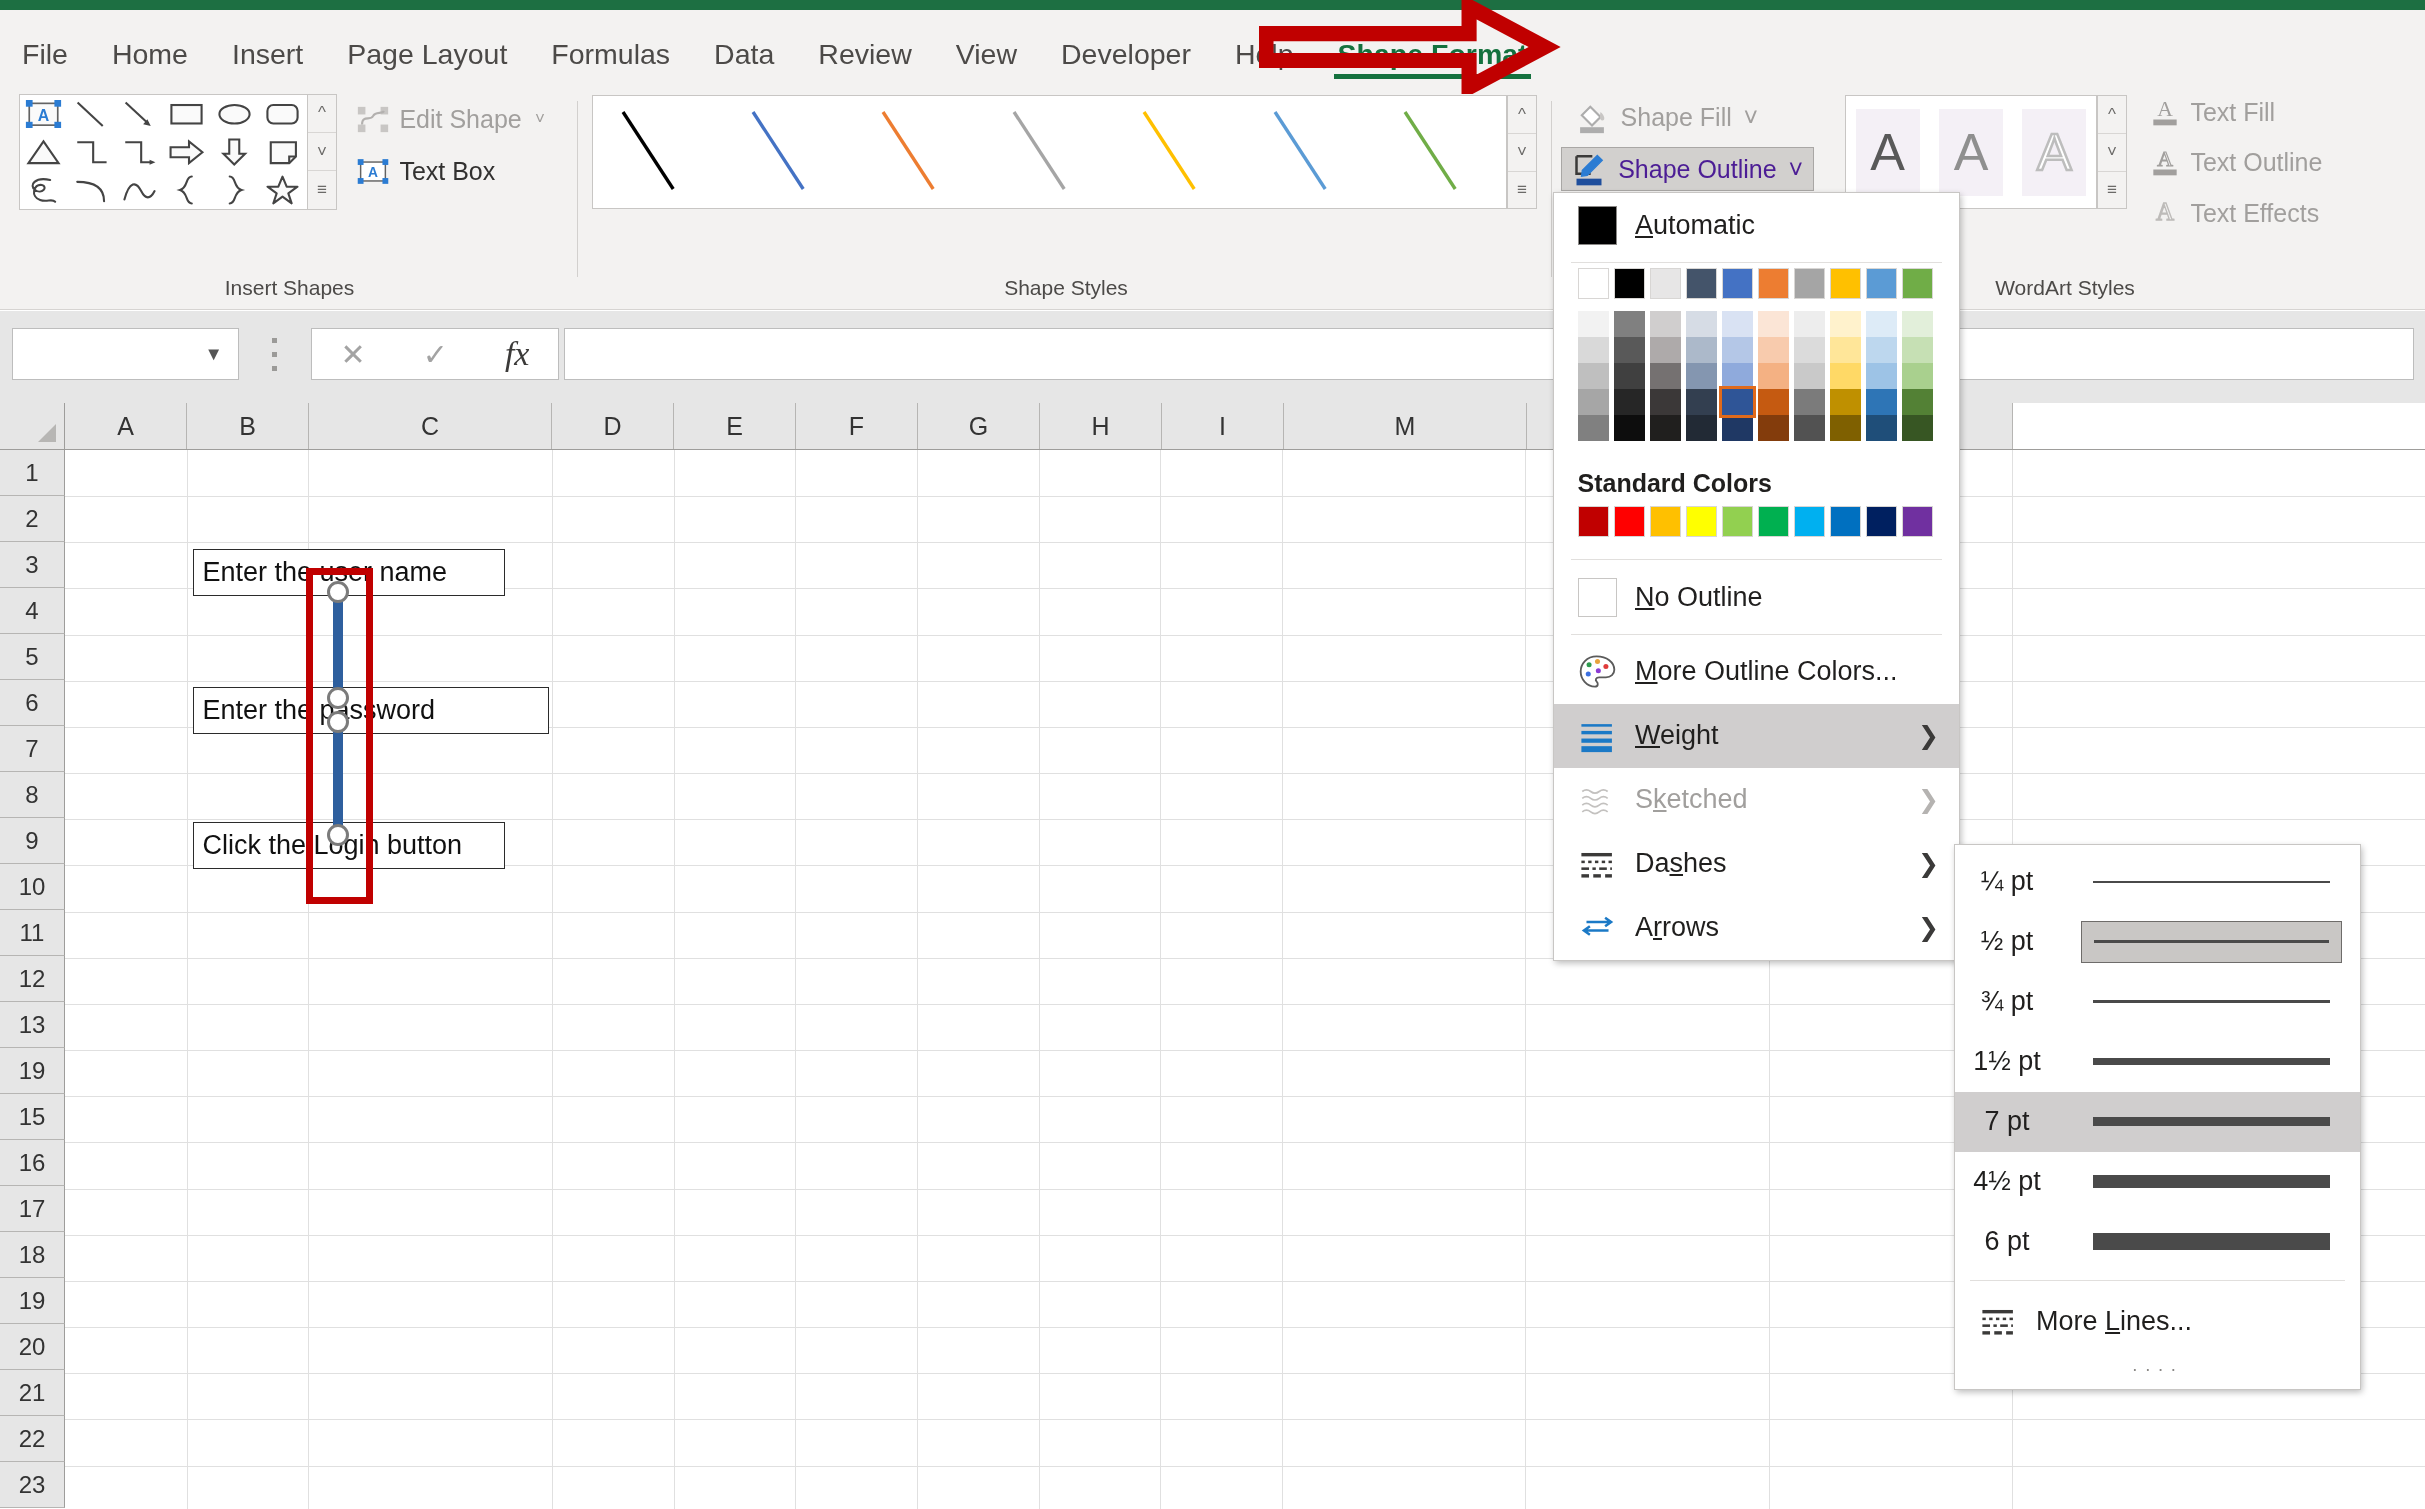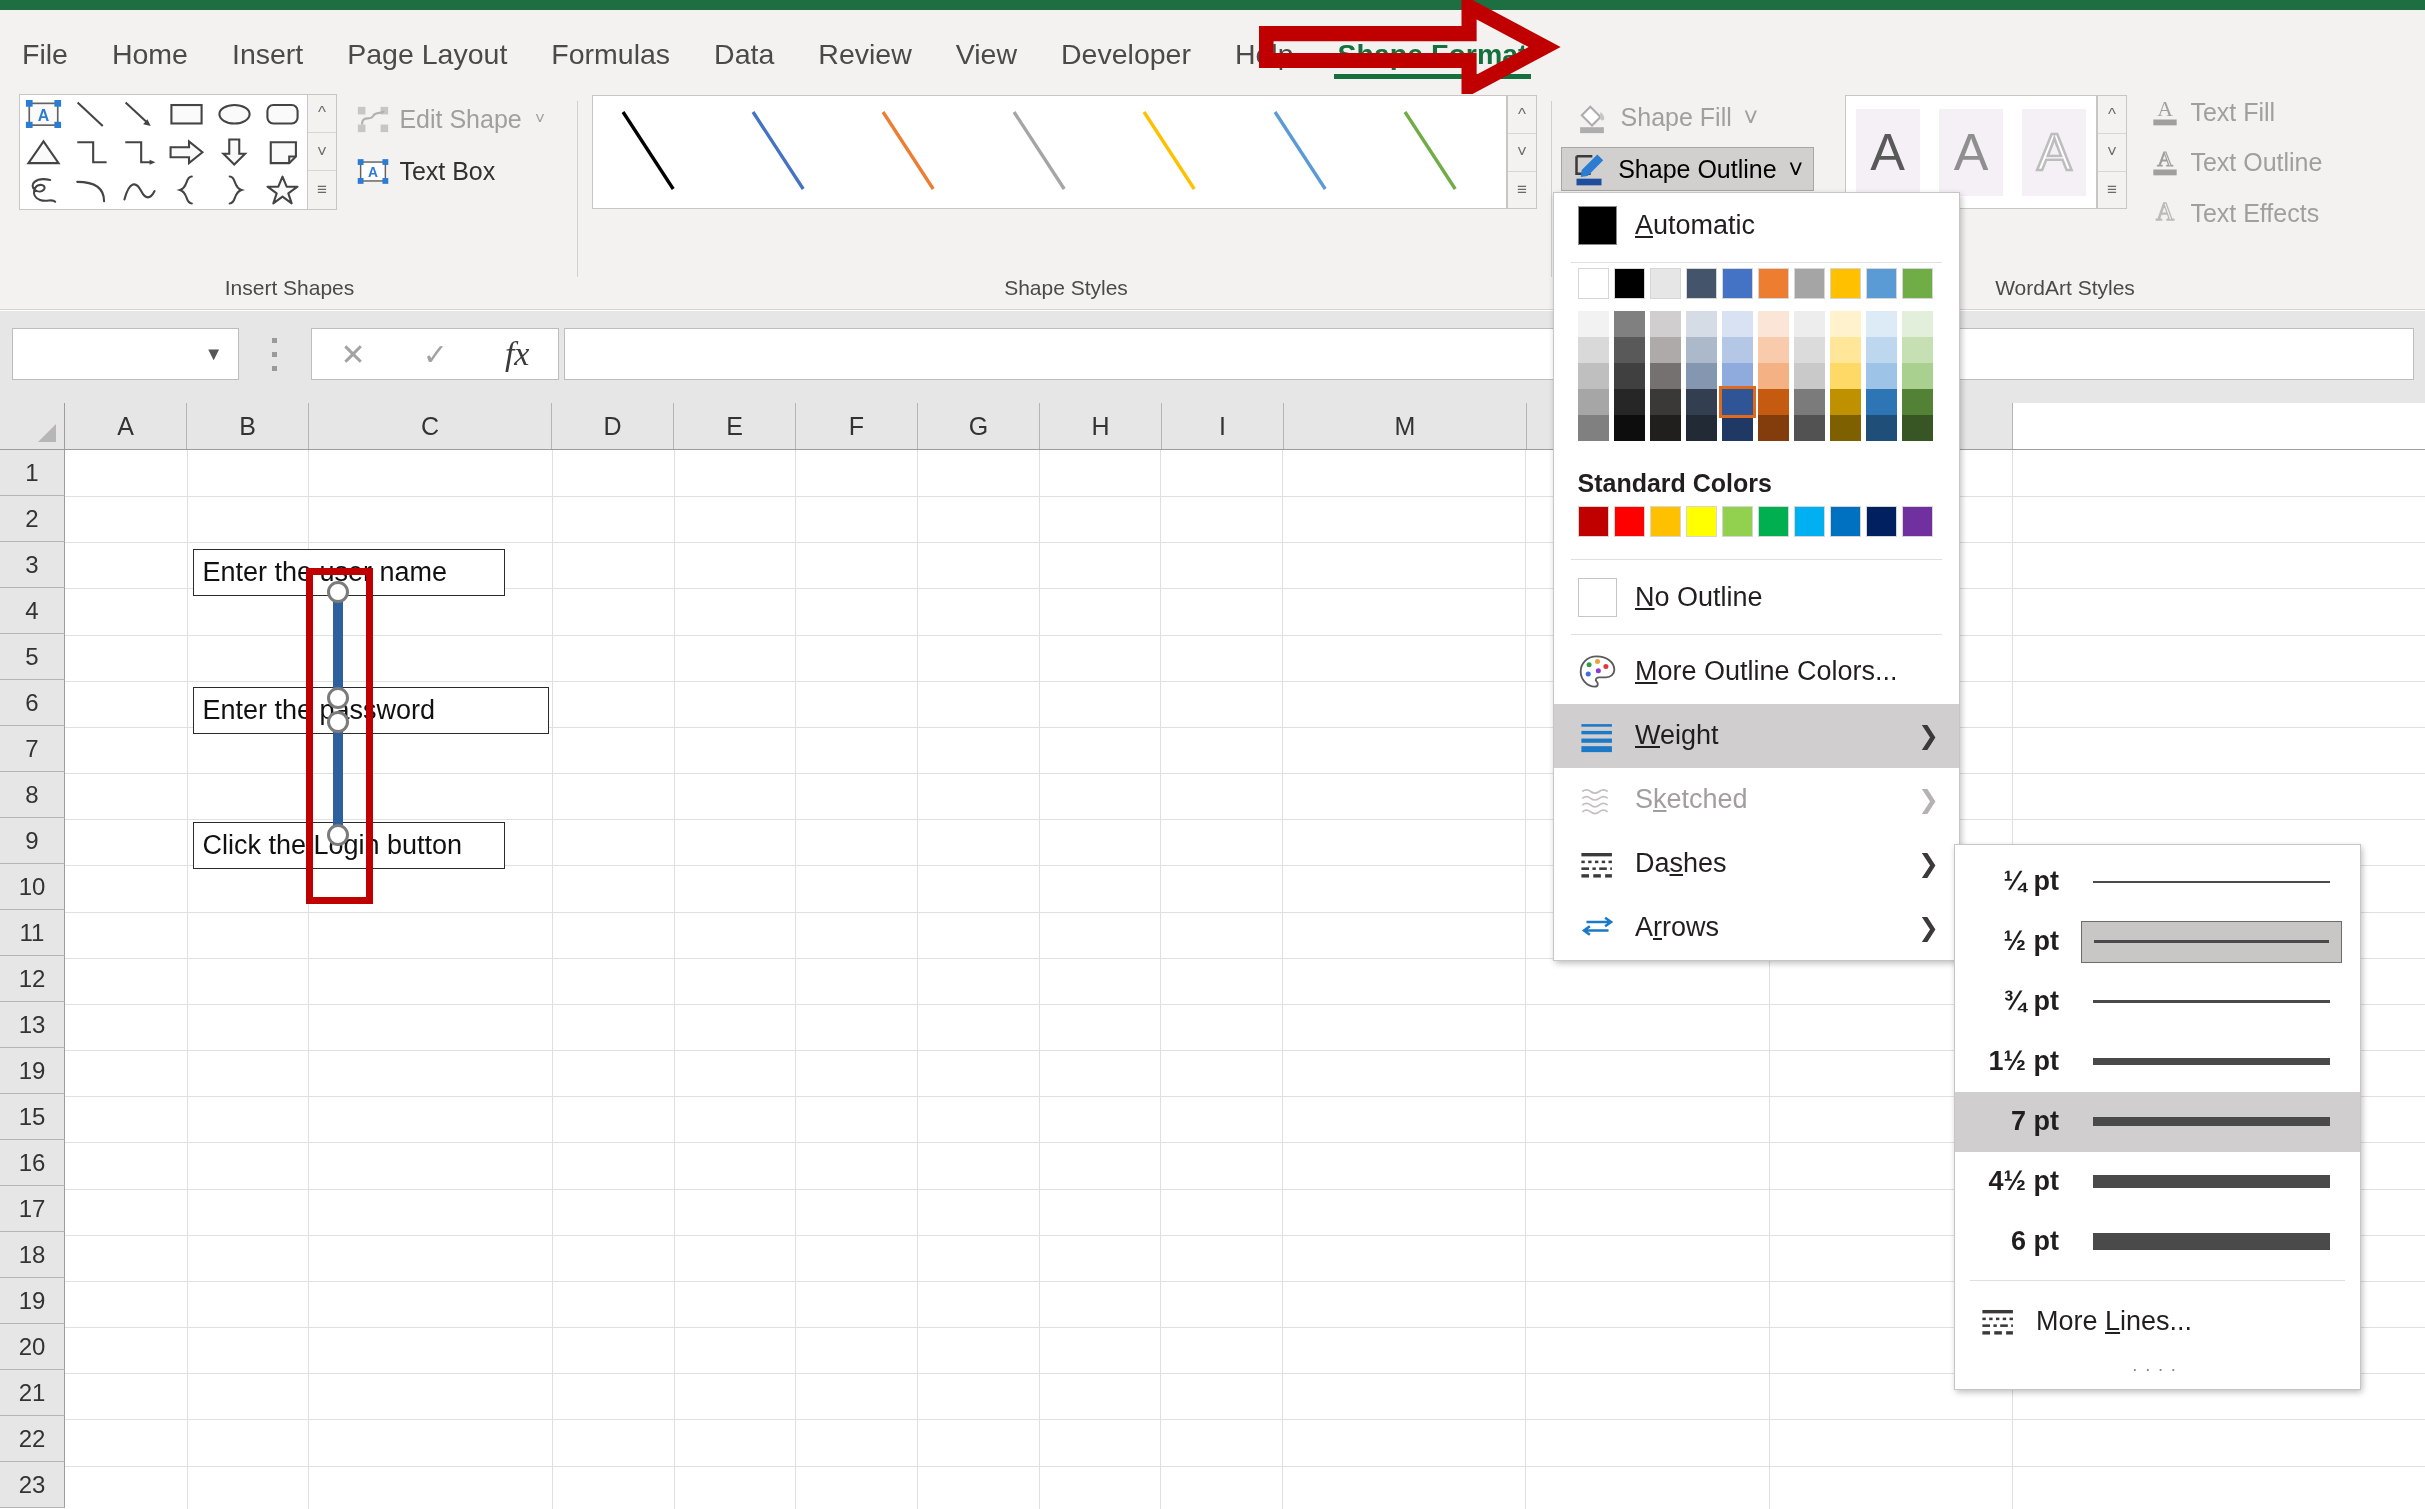--- a/index.html
+++ b/index.html
@@ -108,21 +108,21 @@
   }
   .wa-scroll div {
     flex: 1; display: flex; align-items: center; justify-content: center;
     font-size: 17px; color: #6b6a68; border-bottom: 0.8px solid #d8d6d4;
   }
   .wa-scroll div:last-child { border-bottom: none; }
 
   
   .sbtn {
     position: absolute; display: flex; align-items: center; gap: 11.8px;
-    height: 44px; padding: 0 10px; font-size: 25px; white-space: nowrap; color: #000000;
+    height: 44px; padding: 0 10px; font-size: 25px; white-space: nowrap; color: #4c1d95;
   }
   .sbtn.disabled { color: #a19f9d; }
   .sbtn.pressed { background: #d2d0ce; border: 0.8px solid #a9a7a5; }
 
   
   .fbar {
     position: absolute; left: 0; top: 311px; width: 2426px; height: 92px;
     background: #e6e6e6;
   }
   .namebox {
@@ -226,21 +226,21 @@
   
   .submenu {
     position: absolute; left: 1954px; top: 844px; width: 407px;
     background: #fff; border: 0.8px solid #c8c6c4;
     box-shadow: 1.7px 2.5px 6.7px rgba(0,0,0,.28); z-index: 50; padding: 6.7px 0 0 0;
   }
   .wt-row {
     display: flex; align-items: center; height: 60px; padding: 0 18.5px 0 0; font-size: 27px; color: #201f1e;
   }
   .wt-row.hover { background: #d0cece; }
-  .wt-label { width: 126px; text-align: right; padding-right: 22px; flex: none; font-weight: bold; }
+  .wt-label { width: 126px; text-align: center; padding-right: 22px; flex: none; }
   .wt-line { flex: 1; display: flex; align-items: center; padding: 0 11.8px; height: 100%; }
   .wt-line span { display: block; width: 100%; background: #4a4a4a; }
   .wt-line.checked { background: #c9c7c5; border: 0.8px solid #6e6c6a; height: 42px; }
   .sub-sep { height: 0.8px; background: #e1dfdd; margin: 8.4px 15px; }
   .more-lines { display: flex; align-items: center; gap: 18.5px; height: 64px; padding: 0 23.5px; font-size: 27px; color: #201f1e; }
   .grip { text-align: center; color: #8a8886; font-size: 18.5px; letter-spacing: 6.7px; padding: 5px 0 8.4px 0; }
 </style>
 </head>
 <body>
 

